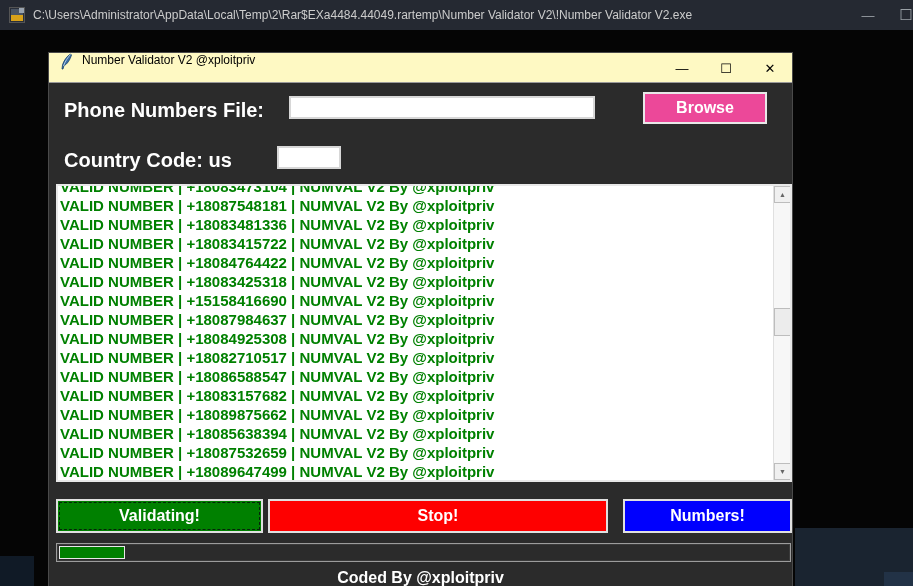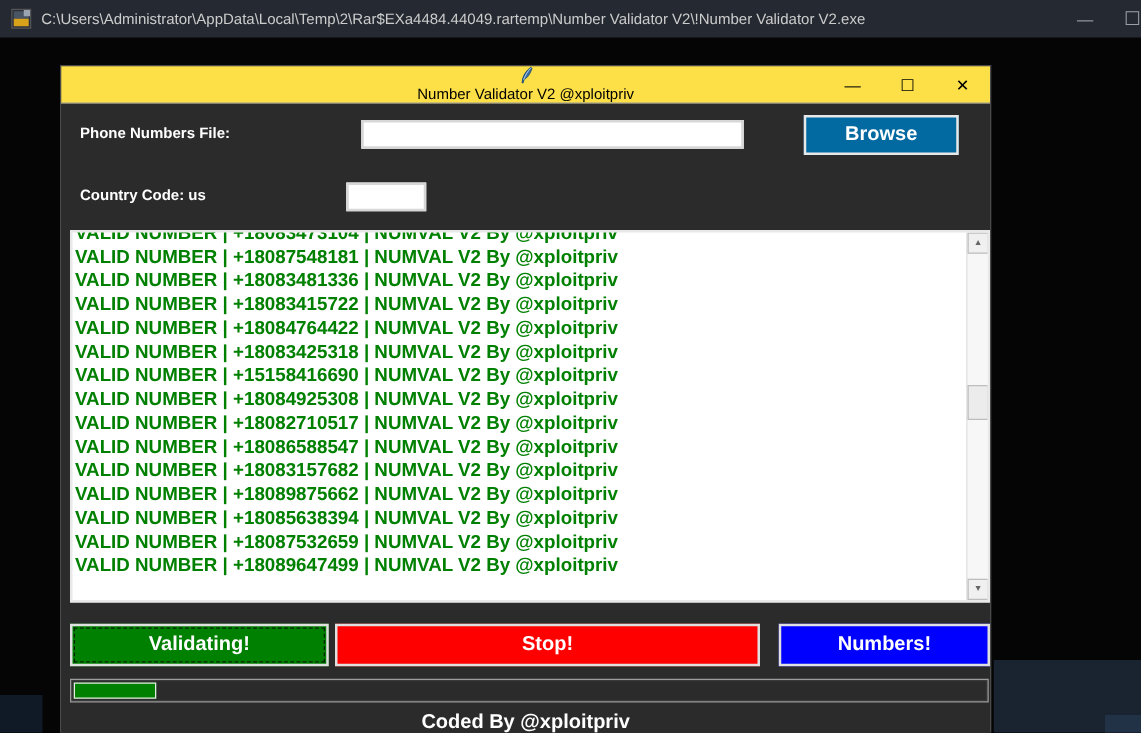--- a/index.html
+++ b/index.html
@@ -18,36 +18,36 @@
   .console-icon .ic-gold { position:absolute; left:1px; bottom:1px; width:12px; height:6px; background:#d8a21a; }
   .console-icon .ic-diag { position:absolute; right:0; top:0; width:5px; height:5px; background:#9aa4b0; }
   .console-title { color:#cccccc; font-size:12px; white-space:nowrap; overflow:hidden; }
   .console-controls { position:absolute; right:0; top:0; height:30px; }
   .cbtn { position:absolute; top:0; height:30px; width:34px; color:#9aa0a6; display:flex; align-items:center; justify-content:center; font-size:13px; }
   .cbtn.min { right:28px; }
   .cbtn.max { right:-10px; font-size:15px; }
 
   
   .app-window { position:absolute; left:48px; top:52px; width:745px; height:534px; background:#2b2b2b; border:1px solid #4a4a4a; }
-  .app-titlebar { position:relative; width:100%; height:30px; background:#fde047; display:flex; align-items:center; border-bottom:1px solid #9a9a9a;flex-direction:column; }
+  .app-titlebar { position:relative; width:100%; height:30px; background:#fef9c3; display:flex; align-items:flex-start; border-bottom:1px solid #9a9a9a; }
   .feather { margin:0 9px 0 10px; width:14px; height:18px; }
   .app-title { font-size:12px; color:#000; }
   .app-controls { position:absolute; right:0; top:0; height:30px; display:flex; }
   .abtn { width:44px; height:30px; display:flex; align-items:center; justify-content:center; color:#000; font-size:13px; }
 
   .app-body { position:relative; width:100%; height:503px; background:#2b2b2b; }
 
   
-  .lbl { position:absolute; color:#ffffff; font-weight:bold; font-size:12px; }
+  .lbl { position:absolute; color:#ffffff; font-weight:bold; font-size:20px; }
   .file-label { left:15px; top:16px; }
   .country-label { left:15px; top:66px; }
   .txt-input { position:absolute; background:#ffffff; border:2px solid #d7d7d7; border-radius:0; }
   .file-input { left:240px; top:13px; width:306px; height:23px; font-size:14px; padding:0 4px; }
   .country-input { left:228px; top:63px; width:64px; height:23px; font-size:14px; padding:0 4px; }
-  .browse-btn { position:absolute; left:594px; top:9px; width:124px; height:32px; background:#0369a1; color:#fff; font-weight:bold; font-size:16px; border:2px solid #e8e8e8; display:flex; align-items:center; justify-content:center; }
+  .browse-btn { position:absolute; left:594px; top:9px; width:124px; height:32px; background:#ec4899; color:#fff; font-weight:bold; font-size:16px; border:2px solid #e8e8e8; display:flex; align-items:center; justify-content:center; }
 
   
   .listbox { position:absolute; left:7px; top:101px; width:736px; height:298px; background:#ffffff; border:2px solid #e8e8e8; overflow:hidden; }
   .list-content { position:absolute; left:2px; top:0; right:19px; margin-top:-9px; overflow:hidden; height:310px; }
   .list-line { color:#008000; font-weight:bold; font-size:15px; line-height:19px; white-space:nowrap; font-family:"Liberation Sans", sans-serif; }
 
   
   .vscroll { position:absolute; top:0; right:0; width:17px; height:294px; background:#f7f7f7; border-left:1px solid #e0e0e0; }
   .sb-btn { position:absolute; left:0; width:17px; height:17px; background:#f0f0f0; border:1px solid #bdbdbd; display:flex; align-items:center; justify-content:center; font-size:7px; color:#666; }
   .sb-up { top:0; }
@@ -114,20 +114,21 @@
 
     <div class="listbox">
       <div class="list-content">
           <div class="list-line">VALID NUMBER | +18083473104 | NUMVAL V2 By @xploitpriv</div>
           <div class="list-line">VALID NUMBER | +18087548181 | NUMVAL V2 By @xploitpriv</div>
           <div class="list-line">VALID NUMBER | +18083481336 | NUMVAL V2 By @xploitpriv</div>
           <div class="list-line">VALID NUMBER | +18083415722 | NUMVAL V2 By @xploitpriv</div>
           <div class="list-line">VALID NUMBER | +18084764422 | NUMVAL V2 By @xploitpriv</div>
           <div class="list-line">VALID NUMBER | +18083425318 | NUMVAL V2 By @xploitpriv</div>
           <div class="list-line">VALID NUMBER | +15158416690 | NUMVAL V2 By @xploitpriv</div>
+          <div class="list-line">VALID NUMBER | +18087984637 | NUMVAL V2 By @xploitpriv</div>
           <div class="list-line">VALID NUMBER | +18084925308 | NUMVAL V2 By @xploitpriv</div>
           <div class="list-line">VALID NUMBER | +18082710517 | NUMVAL V2 By @xploitpriv</div>
           <div class="list-line">VALID NUMBER | +18086588547 | NUMVAL V2 By @xploitpriv</div>
           <div class="list-line">VALID NUMBER | +18083157682 | NUMVAL V2 By @xploitpriv</div>
           <div class="list-line">VALID NUMBER | +18089875662 | NUMVAL V2 By @xploitpriv</div>
           <div class="list-line">VALID NUMBER | +18085638394 | NUMVAL V2 By @xploitpriv</div>
           <div class="list-line">VALID NUMBER | +18087532659 | NUMVAL V2 By @xploitpriv</div>
           <div class="list-line">VALID NUMBER | +18089647499 | NUMVAL V2 By @xploitpriv</div>
         </div>
       <div class="vscroll">

